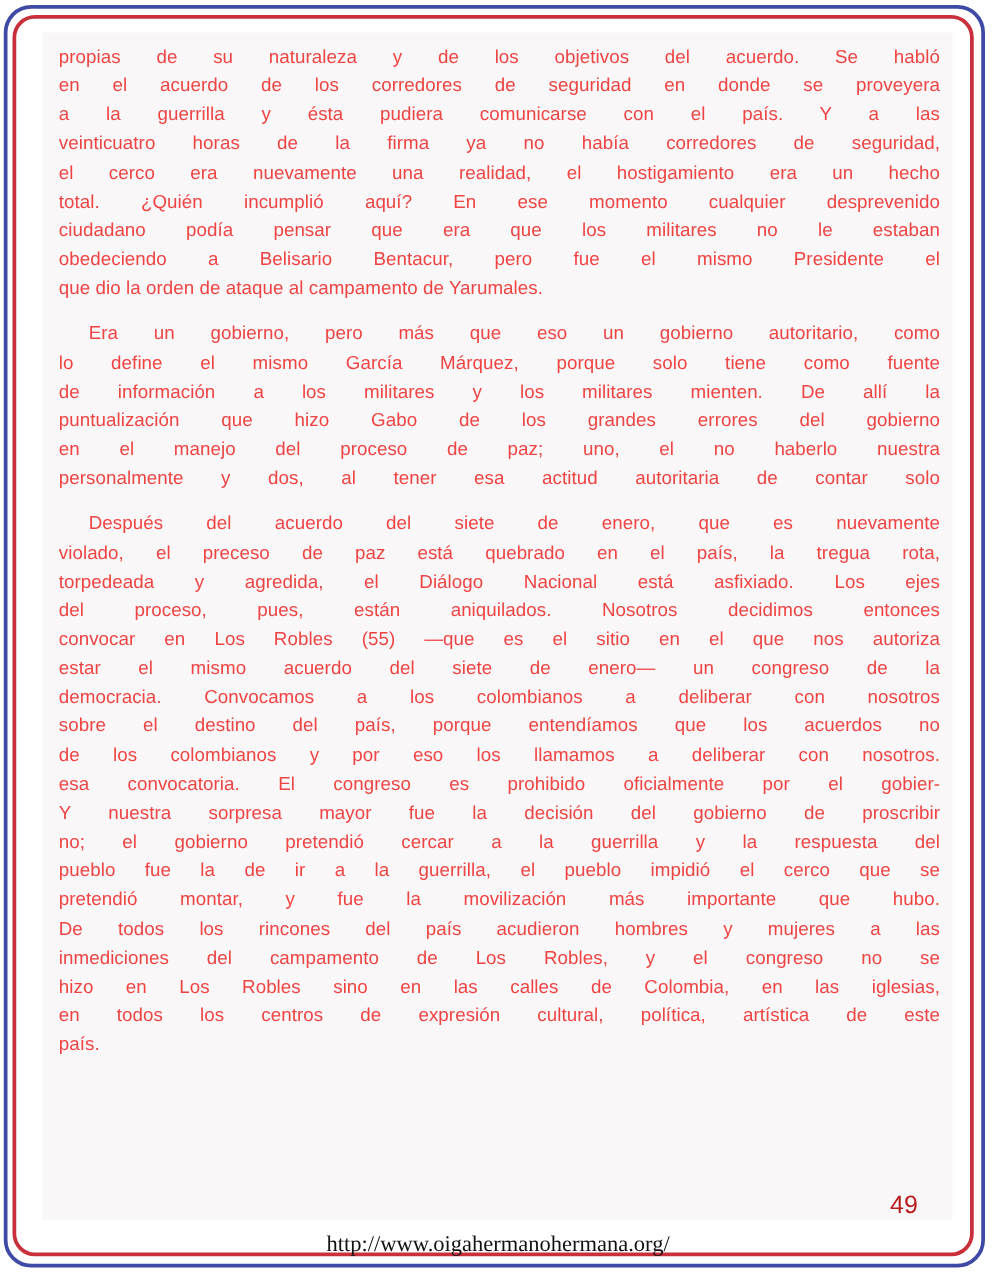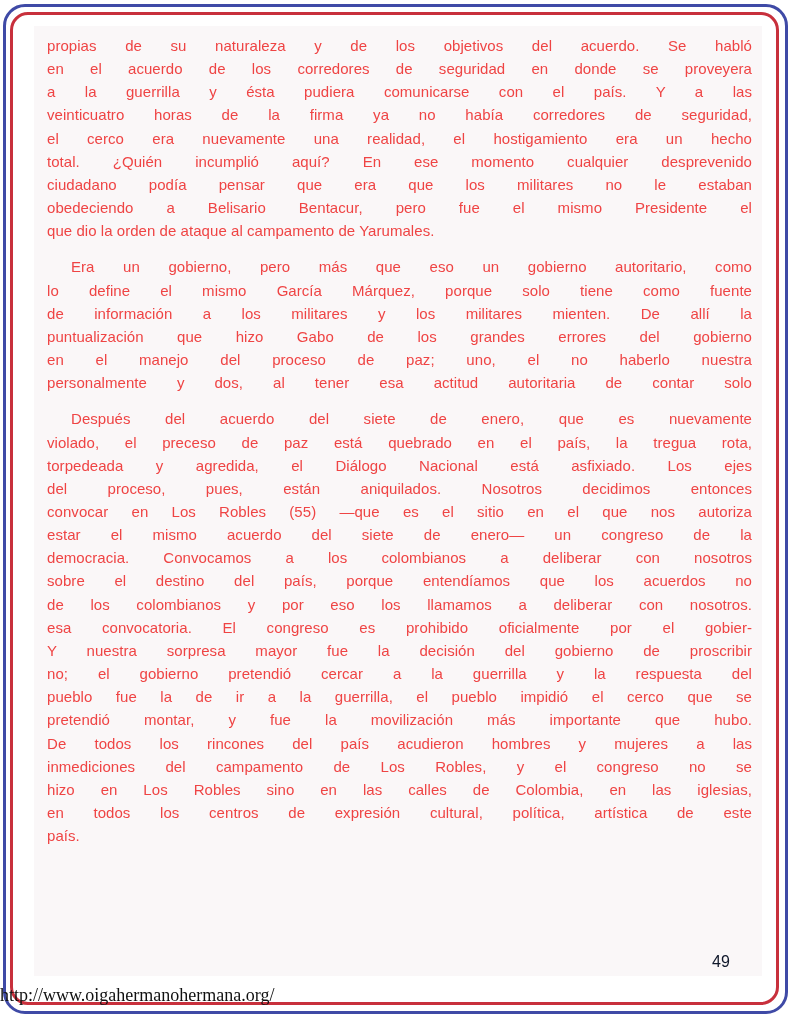--- a/index.html
+++ b/index.html
@@ -65,28 +65,29 @@
     text-align-last: left;
   }
   .line.indent {
     padding-left: 24px;
   }
   .page-number {
     position: absolute;
     left: 712px;
     top: 953px;
     font-family: "Liberation Sans", sans-serif;
-    font-size: 16px;
-    color: #0f172a;
+    font-size: 20px;
+    color: #b91c1c;
   }
   .source-url {
     position: absolute;
     left: 0;
     width: 797px;
     top: 985px;
+    text-align: center;
     font-family: "Liberation Serif", serif;
     font-size: 18px;
     color: #111111;
   }
 </style>
 </head>
 <body>
 
 <div class="frame-outer"></div>
 <div class="frame-inner"></div>

